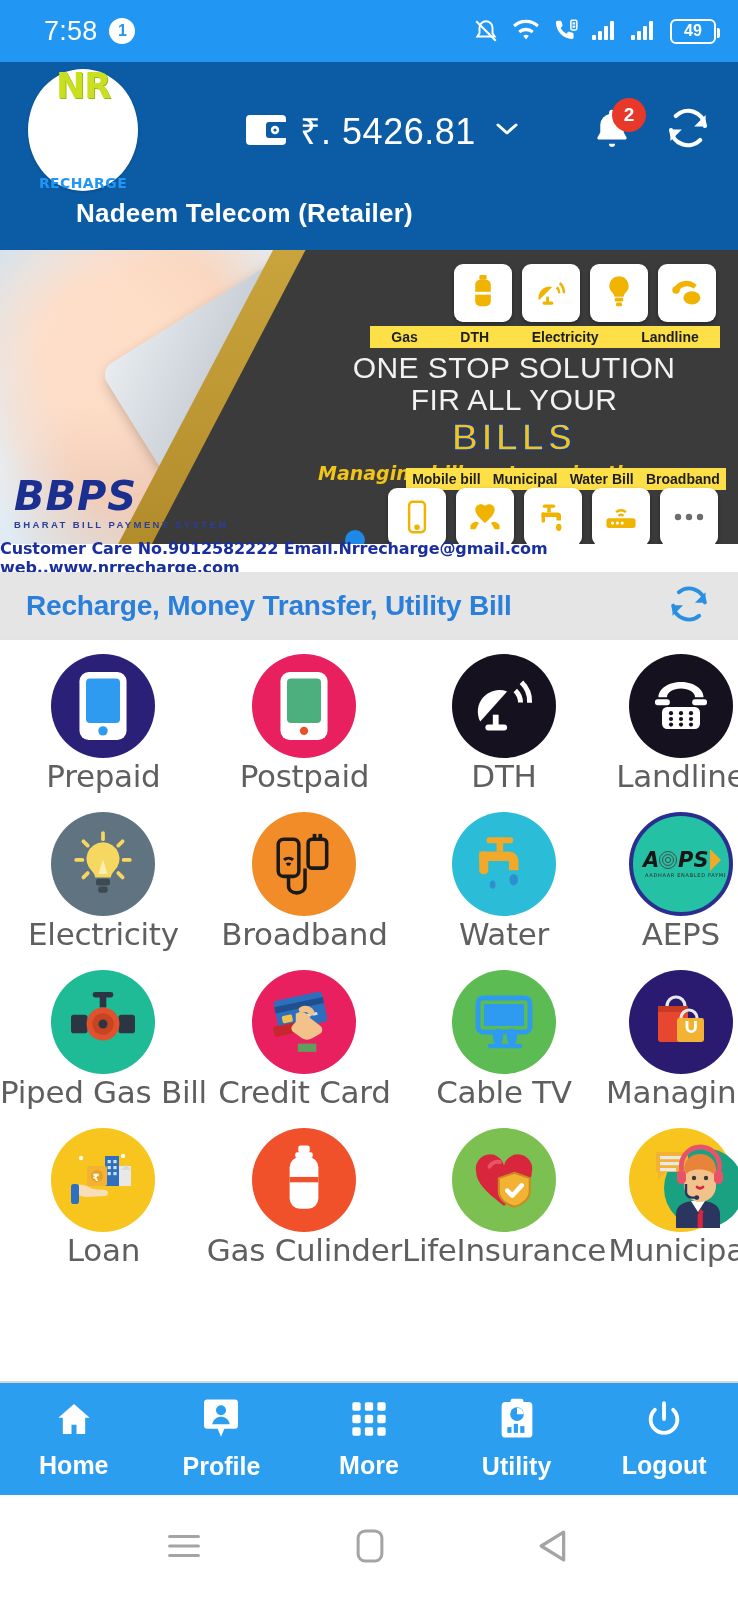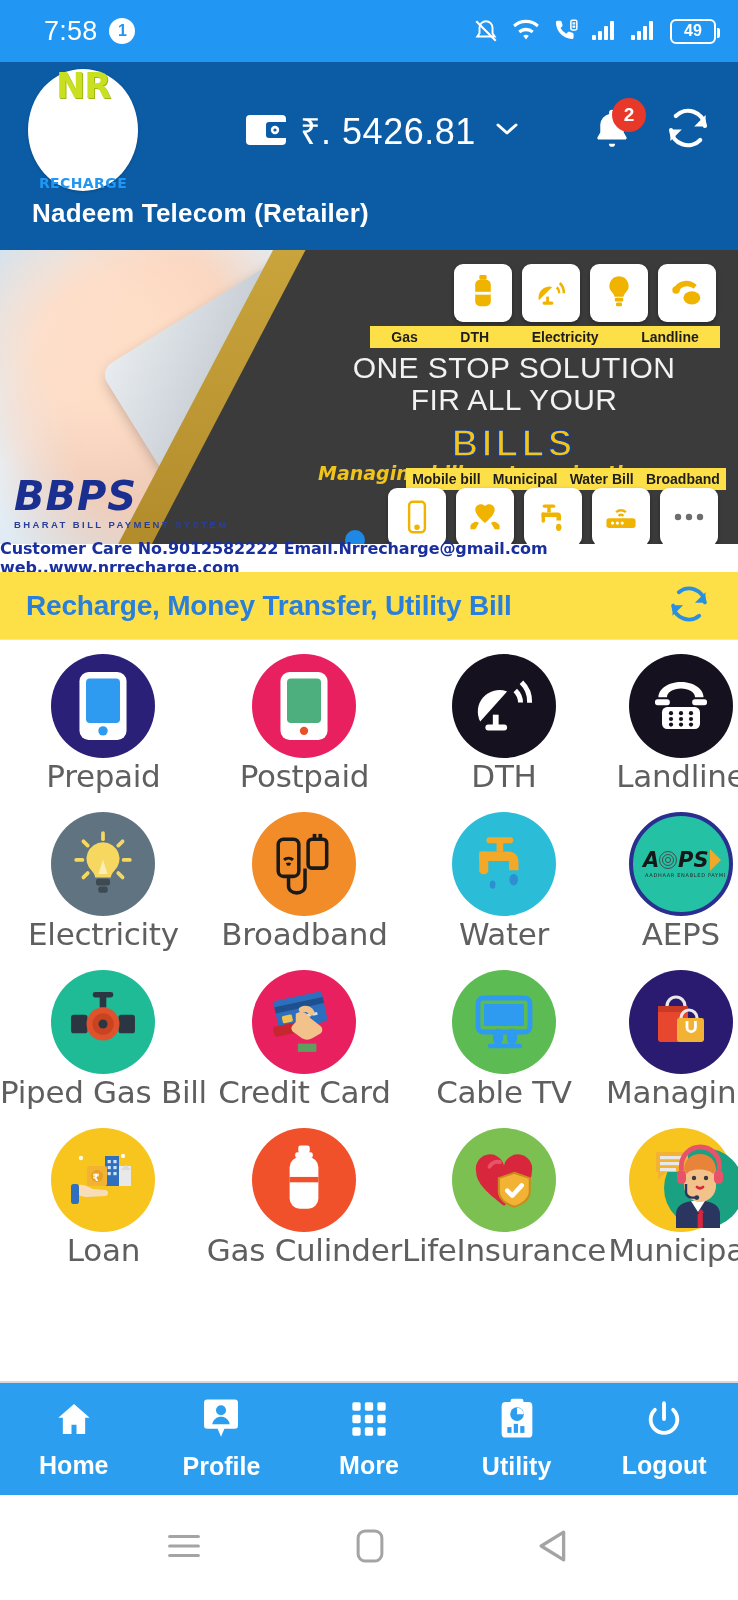--- a/index.html
+++ b/index.html
@@ -51,20 +51,21 @@
   .appbar-actions { margin-left:auto; display:flex; align-items:center; gap:30px; padding-right:26px; }
   .bell-wrap { position:relative; width:44px; height:48px; }
   .bell-badge {
     position:absolute; top:-8px; right:-12px; min-width:34px; height:34px; border-radius:50%;
     background:#e8382a; color:#fff; font-size:19px; font-weight:700;
     display:flex; align-items:center; justify-content:center; border:0;
   }
   .retailer {
     color:#fff; font-size:26px; font-weight:700; padding-left:32px;
     letter-spacing:0.2px;
+    margin-left:44px;
   }
 
   
   .banner { flex:0 0 322px; position:relative; overflow:hidden; background:#3a3a3a; }
   .banner-photo {
     position:absolute; left:0; top:0; width:62%; height:100%;
     background:
       radial-gradient(circle at 22% 30%, rgba(255,222,200,.95) 0 14%, rgba(0,0,0,0) 36%),
       radial-gradient(circle at 38% 18%, rgba(250,210,185,.9) 0 12%, rgba(0,0,0,0) 32%),
       radial-gradient(circle at 30% 62%, rgba(244,200,175,.85) 0 16%, rgba(0,0,0,0) 40%),
@@ -103,21 +104,21 @@
     height:22px;
   }
   .bn-top-labels { right:18px; top:76px; width:350px; justify-content:space-around; }
   .bn-labelbar span { font-size:14px; font-weight:700; color:#1d1d1d; font-family:"Liberation Sans", sans-serif; }
   .bn-heading {
     position:absolute; right:24px; top:102px; width:400px; text-align:center; color:#f2f2f2;
     font-size:30px; line-height:1.08; font-weight:400; letter-spacing:0.4px;
   }
   .bn-bills {
     color:#f0c419; font-size:36px; font-weight:800; letter-spacing:4px;
-    -webkit-text-stroke:1.5px #1a3c8c; display:inline-block; margin-top:8px;
+    -webkit-text-stroke:1.5px #1a3c8c; display:inline-block; margin-top:2px;
   }
   .bn-tag {
     position:absolute; right:24px; top:212px; width:400px; text-align:center;
     color:#f0c419; font-size:19px; font-weight:800; font-style:italic;
     font-family:"DejaVu Sans", sans-serif;
   }
   .bn-bot-labels { right:12px; top:222px; width:320px; justify-content:space-around; top:218px; }
   .bn-bot { right:20px; bottom:26px; }
   .bbps {
     position:absolute; left:14px; bottom:42px; color:#1a2f8f;
@@ -129,21 +130,21 @@
     position:absolute; left:0; bottom:0; width:100%; height:28px; background:#fff;
     display:flex; align-items:center; justify-content:center;
     color:#1a2f9e; font-size:16px; font-weight:700; letter-spacing:-0.1px;
     font-family:"DejaVu Sans", sans-serif;
   }
   .blue-dot { position:absolute; width:20px; height:20px; border-radius:50%; background:#1e88e5; left:345px; bottom:22px; }
 
   
   .section-title {
     flex:0 0 68px; display:flex; align-items:center; justify-content:space-between;
-    padding: 0 26px 0 26px; border-bottom:1px solid #e3e3e3; background:#fde047;
+    padding: 0 26px 0 26px; border-bottom:1px solid #e3e3e3; background:#e5e5e5;
   }
   .section-title h2 { color:#2a7fdb; font-size:28px; font-weight:700; letter-spacing:-0.2px; }
 
   
   .grid-wrap { flex:1 1 auto; overflow:hidden; background:#fff; padding-top:14px; }
   .grid { display:grid; grid-template-columns:repeat(4,1fr); row-gap:18px; }
   .cell { display:flex; flex-direction:column; align-items:center; }
   .circle {
     width:104px; height:104px; border-radius:50%;
     display:flex; align-items:center; justify-content:center; position:relative;

